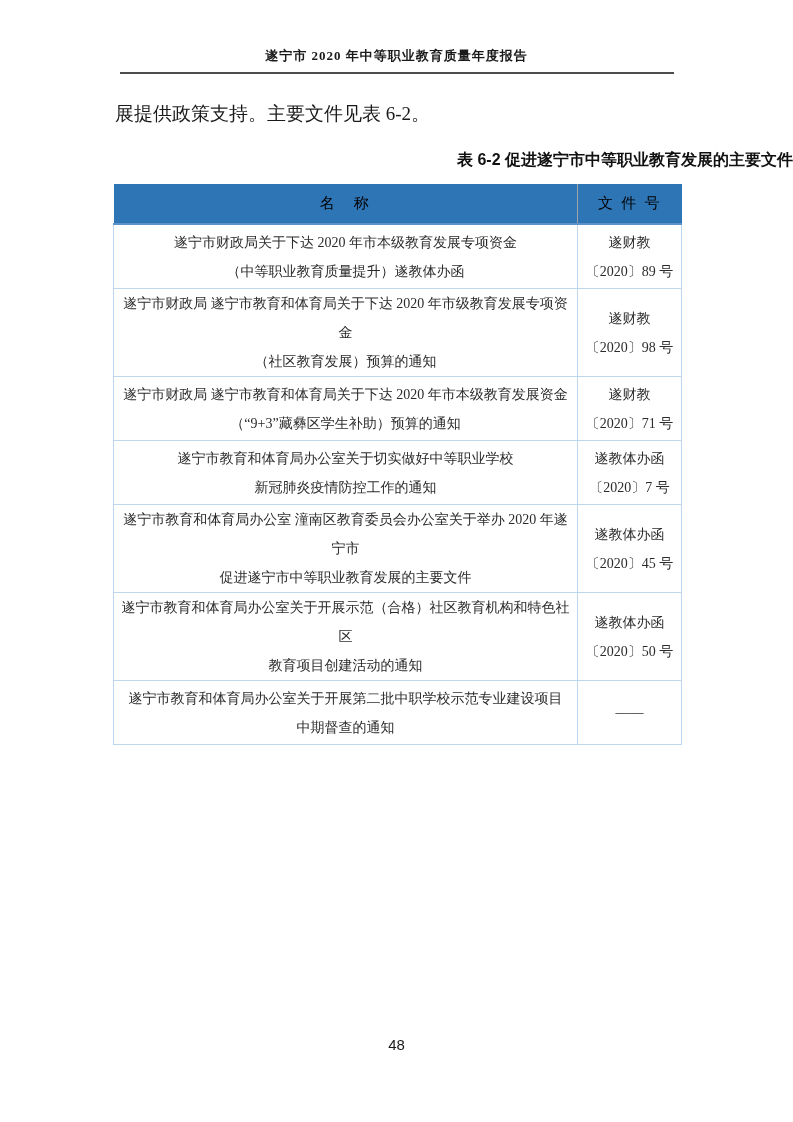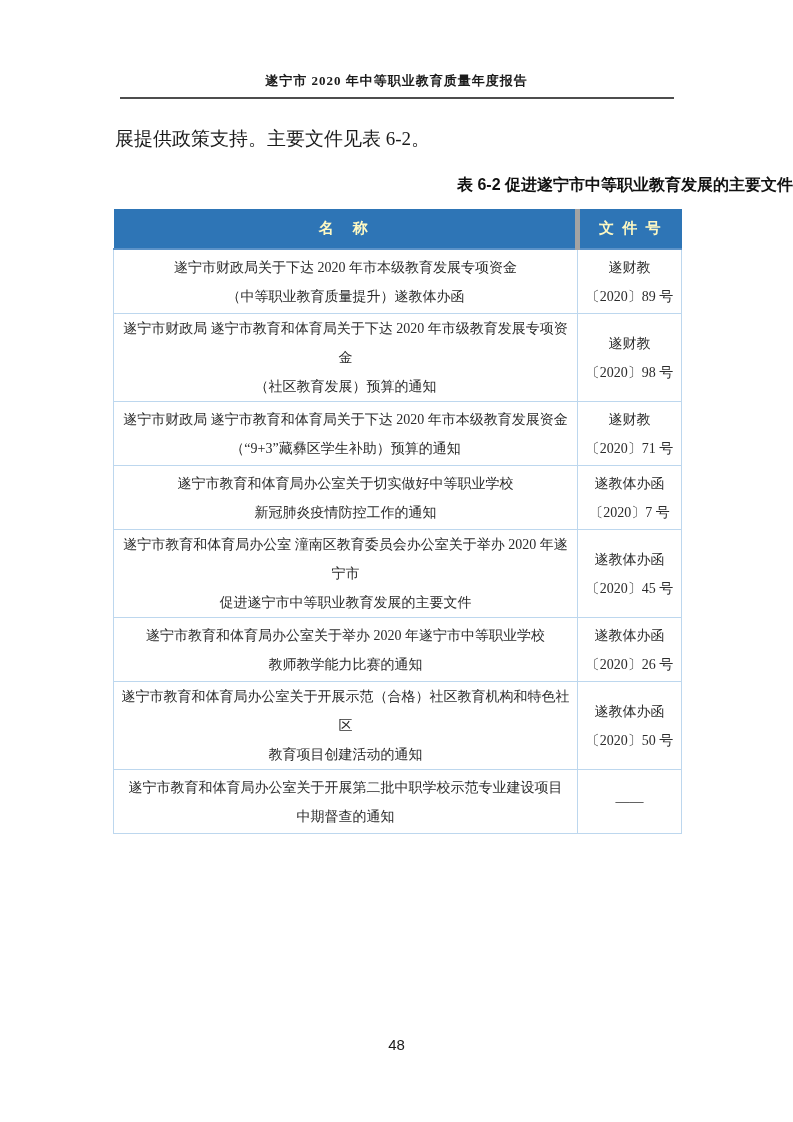--- a/index.html
+++ b/index.html
@@ -6,21 +6,21 @@
   .page {
     position: relative;
     width: 793px;
     height: 1122px;
     background: #ffffff;
     font-family: "Liberation Serif", serif;
     color: #262626;
     overflow: hidden;
   }
   .running-header {
-    padding-top: 72px;
+    padding-top: 47px;
     text-align: center;
     font-size: 13px;
     font-weight: bold;
     letter-spacing: 1px;
     color: #1a1a1a;
   }
   .header-rule {
     width: 554px;
     height: 0;
     margin: 7px auto 0 auto;
@@ -40,29 +40,29 @@
     color: #111111;
   }
   table.doc-table {
     margin-left: 113px;
     width: 568px;
     border-collapse: collapse;
     table-layout: fixed;
   }
   table.doc-table th {
     background: #2E75B6;
-    color: #fef9c3;
+    color: #000000;
     font-family: "Liberation Sans", sans-serif;
     font-size: 15px;
-    font-weight: bold;
+    font-weight: normal;
     height: 37px;
     letter-spacing: 2px;
     border-bottom: 2px solid #5b92c8;
   }
-  table.doc-table th + th { border-left: 5px solid #a3a3a3; }
+  table.doc-table th + th { border-left: 1px solid #a3a3a3; }
   table.doc-table td {
     border: 1px solid #BDD7EE;
     text-align: center;
     vertical-align: middle;
     font-size: 14px;
     height: 63px;
     padding: 0 4px;
     color: #2b2b2b;
   }
   table.doc-table td .line { line-height: 29px; }
@@ -146,30 +146,20 @@
             <div class="line">遂宁市教育和体育局办公室 潼南区教育委员会办公室关于举办 2020 年遂宁市</div>
             <div class="line">促进遂宁市中等职业教育发展的主要文件</div>
           </td>
           <td>
             <div class="line">遂教体办函</div>
             <div class="line">〔2020〕45 号</div>
           </td>
         </tr>
         <tr>
           <td>
-            <div class="line">遂宁市教育和体育局办公室关于举办 2020 年遂宁市中等职业学校</div>
-            <div class="line">教师教学能力比赛的通知</div>
-          </td>
-          <td>
-            <div class="line">遂教体办函</div>
-            <div class="line">〔2020〕26 号</div>
-          </td>
-        </tr>
-        <tr>
-          <td>
             <div class="line">遂宁市教育和体育局办公室关于开展示范（合格）社区教育机构和特色社区</div>
             <div class="line">教育项目创建活动的通知</div>
           </td>
           <td>
             <div class="line">遂教体办函</div>
             <div class="line">〔2020〕50 号</div>
           </td>
         </tr>
         <tr>
           <td>

